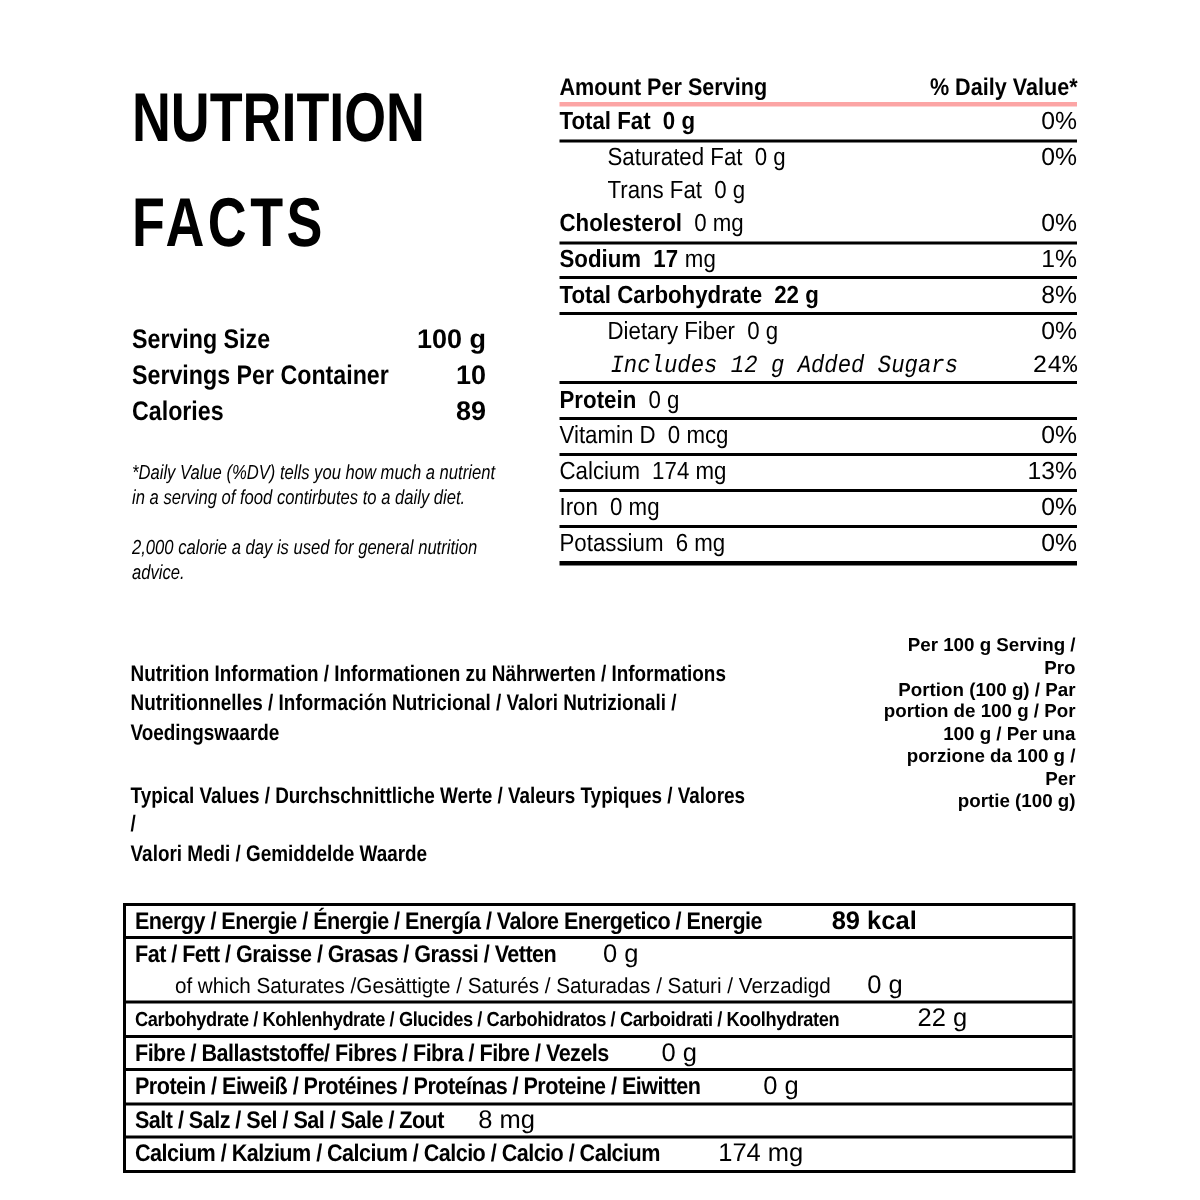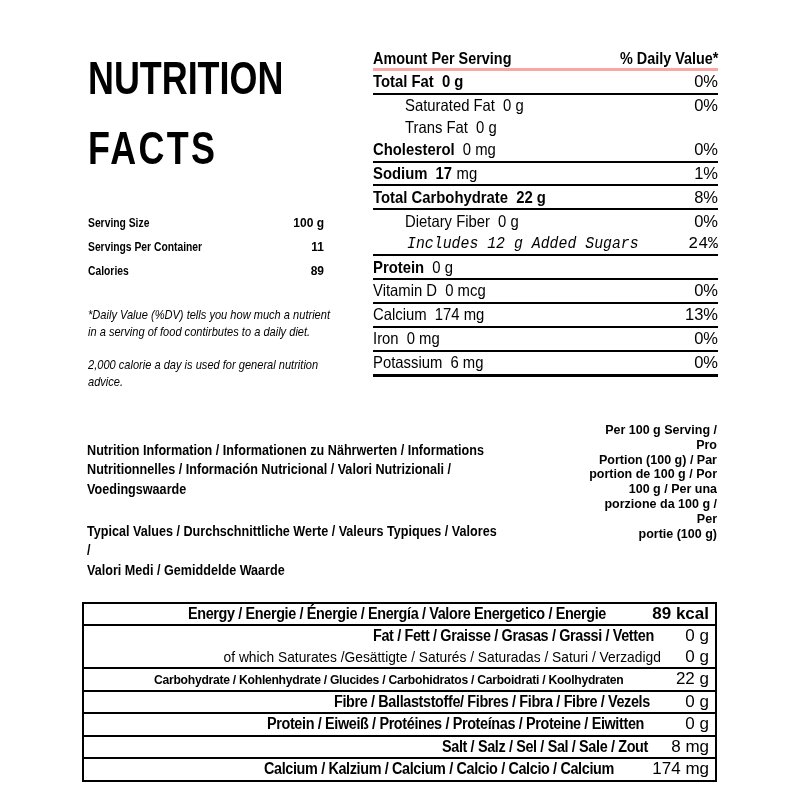--- a/index.html
+++ b/index.html
@@ -7,21 +7,21 @@
     width:800px;height:800px;position:relative;background:#fff;color:#000;
     font-family:"Liberation Sans",sans-serif;overflow:hidden;
   }
   
   .left-panel{position:absolute;left:88px;top:56px;width:258px;}
   .title-line{font-size:46px;font-weight:700;line-height:44px;white-space:nowrap;
     transform:scaleX(0.78);transform-origin:left center;}
   .title-line.second{margin-top:26px;letter-spacing:3px;}
   .serving-block{margin-top:46px;width:236px;}
   .srow{display:flex;justify-content:space-between;align-items:baseline;height:24px;
-    font-weight:700;font-size:12px;}
+    font-weight:700;font-size:18px;}
   .srow .slabel{display:inline-block;transform:scaleX(0.86);transform-origin:left center;white-space:nowrap;}
   .disclaimer{font-style:italic;font-size:13.5px;line-height:17px;margin:18px 0 0 0;
     white-space:pre-line;width:320px;transform:scaleX(0.82);transform-origin:left top;}
   .disclaimer.second{margin-top:16px;}
   
   .facts-table{position:absolute;left:373px;top:50px;width:345px;border-bottom:3px solid #000;}
   .facts-header{display:flex;justify-content:space-between;align-items:flex-end;
     font-weight:700;font-size:16px;height:18px;border-bottom:3px solid #fca5a5;}
   .hleft{display:inline-block;transform:scaleX(0.9);transform-origin:left bottom;white-space:nowrap;}
   .hright{display:inline-block;transform:scaleX(0.9);transform-origin:right bottom;white-space:nowrap;}
@@ -40,21 +40,21 @@
   .multi{position:absolute;left:82px;top:420px;width:635px;}
   .multi-header{display:flex;align-items:flex-start;}
   .headings{width:505px;font-weight:700;font-size:15px;line-height:19.5px;
     white-space:pre-line;padding-left:6px;transform:scaleX(0.84);transform-origin:left top;}
   .heading2{margin-top:3px;}
   .per-serving{margin-left:auto;font-weight:700;font-size:12.5px;line-height:14.8px;
     text-align:right;white-space:pre-line;padding-top:3px;}
   .multi-table{margin-top:3px;border:2px solid #000;}
   .mrow{border-bottom:2px solid #000;padding:0 6px;}
   .mrow:last-child{border-bottom:none;}
-  .mline{display:flex;justify-content:flex-end;align-items:baseline;height:20.5px;line-height:20.5px;}
+  .mline{display:flex;justify-content:flex-start;align-items:baseline;height:20.5px;line-height:20.5px;}
   .mlabel{font-weight:700;font-size:16px;letter-spacing:-0.4px;white-space:nowrap;
     display:inline-block;transform:scaleX(0.9);transform-origin:left center;}
   .mlabel.small{font-size:13.5px;letter-spacing:-0.3px;}
   .msublabel{font-size:14.5px;padding-left:28px;white-space:nowrap;
     display:inline-block;transform:scaleX(0.95);transform-origin:left center;}
   .mvalue{font-size:17px;white-space:nowrap;}
   .mvalue.b{font-weight:700;}
 </style>
 </head>
 <body>
@@ -64,21 +64,21 @@
   <section class="left-panel">
     <div class="title-line">NUTRITION</div>
     <div class="title-line second">FACTS</div>
     <div class="serving-block">
         <div class="srow">
           <span class="slabel">Serving Size</span>
           <span class="svalue">100 g</span>
         </div>
         <div class="srow">
           <span class="slabel">Servings Per Container</span>
-          <span class="svalue">11</span>
+          <span class="svalue">10</span>
         </div>
         <div class="srow calories">
           <span class="slabel">Calories</span>
           <span class="svalue">89</span>
         </div>
       </div>
     <p class="disclaimer">*Daily Value (%DV) tells you how much a nutrient
 in a serving of food contirbutes to a daily diet.</p>
     <p class="disclaimer second">2,000 calorie a day is used for general nutrition
 advice.</p>

